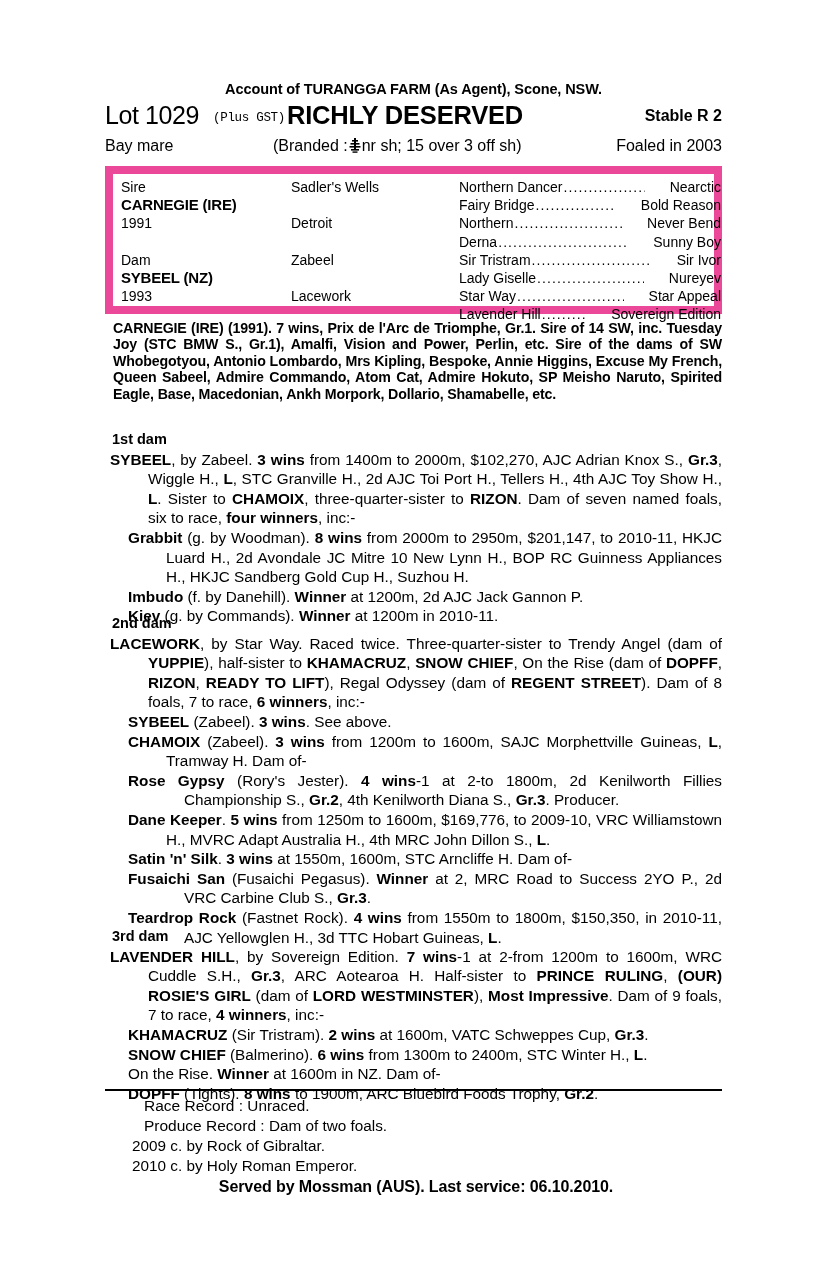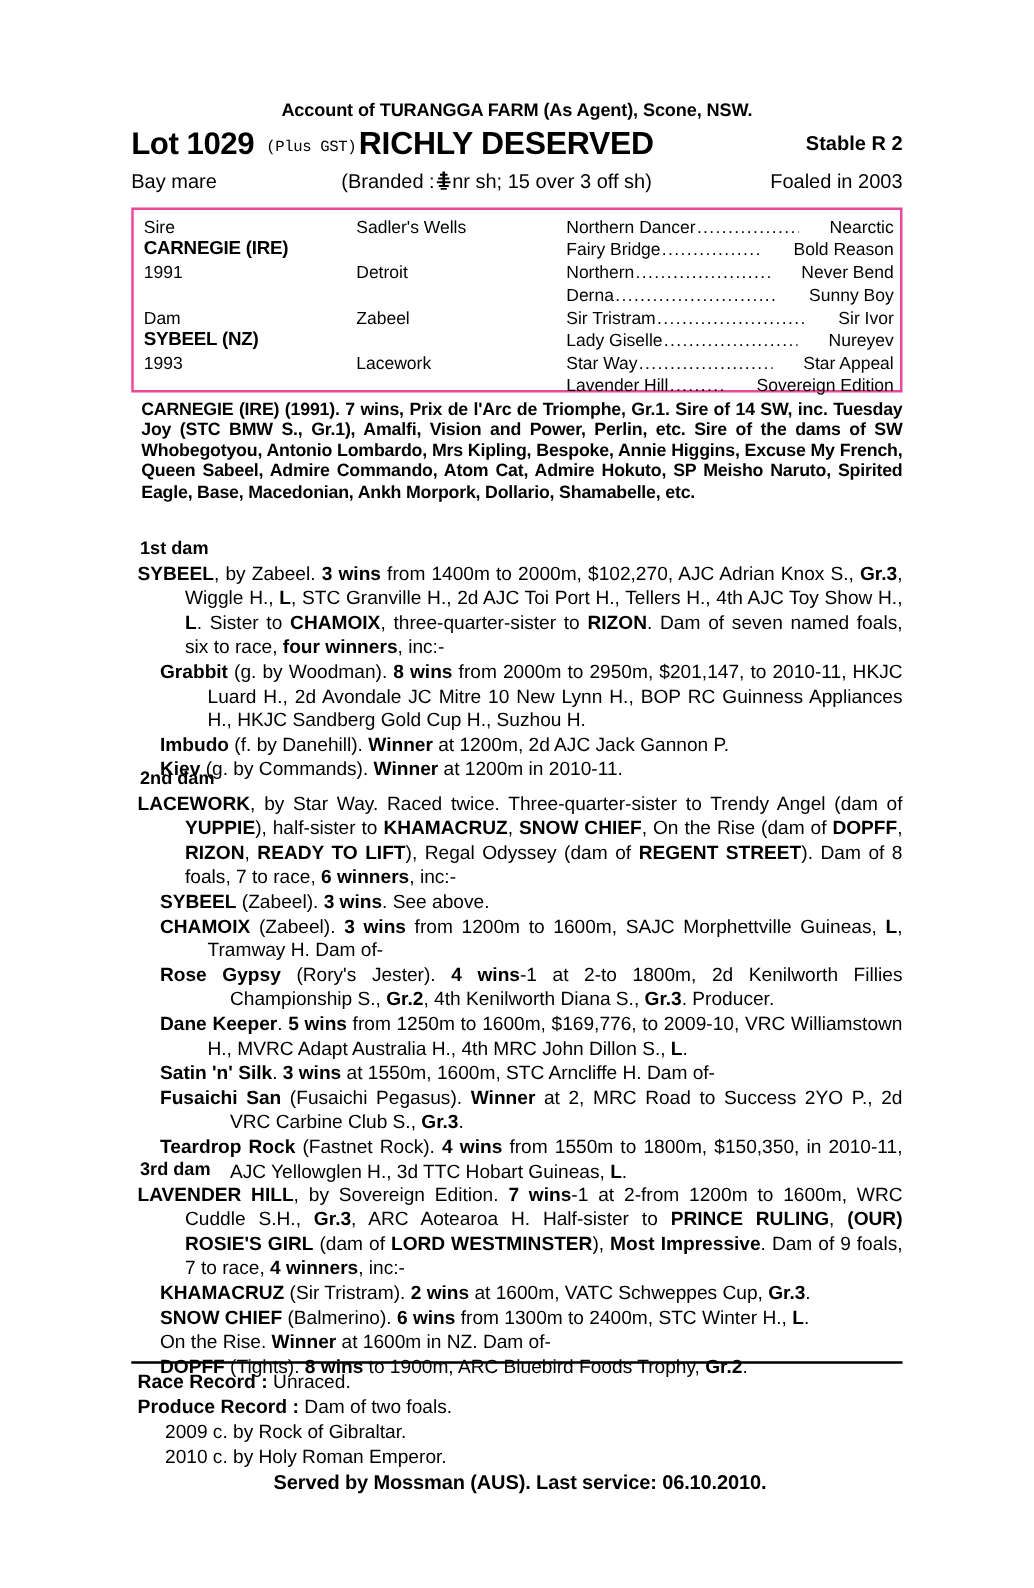--- a/index.html
+++ b/index.html
@@ -37,21 +37,21 @@
     position: absolute;
     left: 105px;
     top: 101px;
     width: 617px;
     height: 30px;
   }
   .lot-number {
     position: absolute;
     left: 0px;
     top: 0px;
-    font-weight: bold;
+    font-weight: normal;
     font-size: 25px;
     letter-spacing: -0.4px;
   }
   .plus-gst {
     position: absolute;
     left: 108px;
     top: 10px;
     font-size: 12.5px;
     letter-spacing: -0.3px;
     font-family: Liberation Mono, monospace;
@@ -101,21 +101,21 @@
     top: 0px;
   }
 
   
   .ped-table {
     position: absolute;
     left: 105px;
     top: 166px;
     width: 617px;
     height: 148px;
-    border: 2px solid #ec4899;
+    border: 8px solid #ec4899;
     box-sizing: border-box;
   }
   .ped-col {
     position: absolute;
     top: 4px;
     font-size: 14px;
     line-height: 18.2px;
   }
   .ped-col-1 { left: 8px;  width: 170px; }
   .ped-col-2 { left: 178px; width: 168px; }
@@ -185,21 +185,21 @@
     height: 0;
     border-top: 2px solid #000;
   }
   .footer {
     position: absolute;
     left: 110px;
     width: 612px;
     font-size: 15.3px;
     line-height: 20px;
   }
-  .footer .lbl { font-weight: bold; font-size: 15.5px; }
+  .footer .lbl { font-weight: normal; font-size: 15.5px; margin-left: 34px; }
   .footer .foal { padding-left: 22px; }
   .served {
     text-align: center;
     font-weight: bold;
     font-size: 16px;
     padding-top: 1px;
     letter-spacing: -0.1px;
   }
 </style>
 </head>

